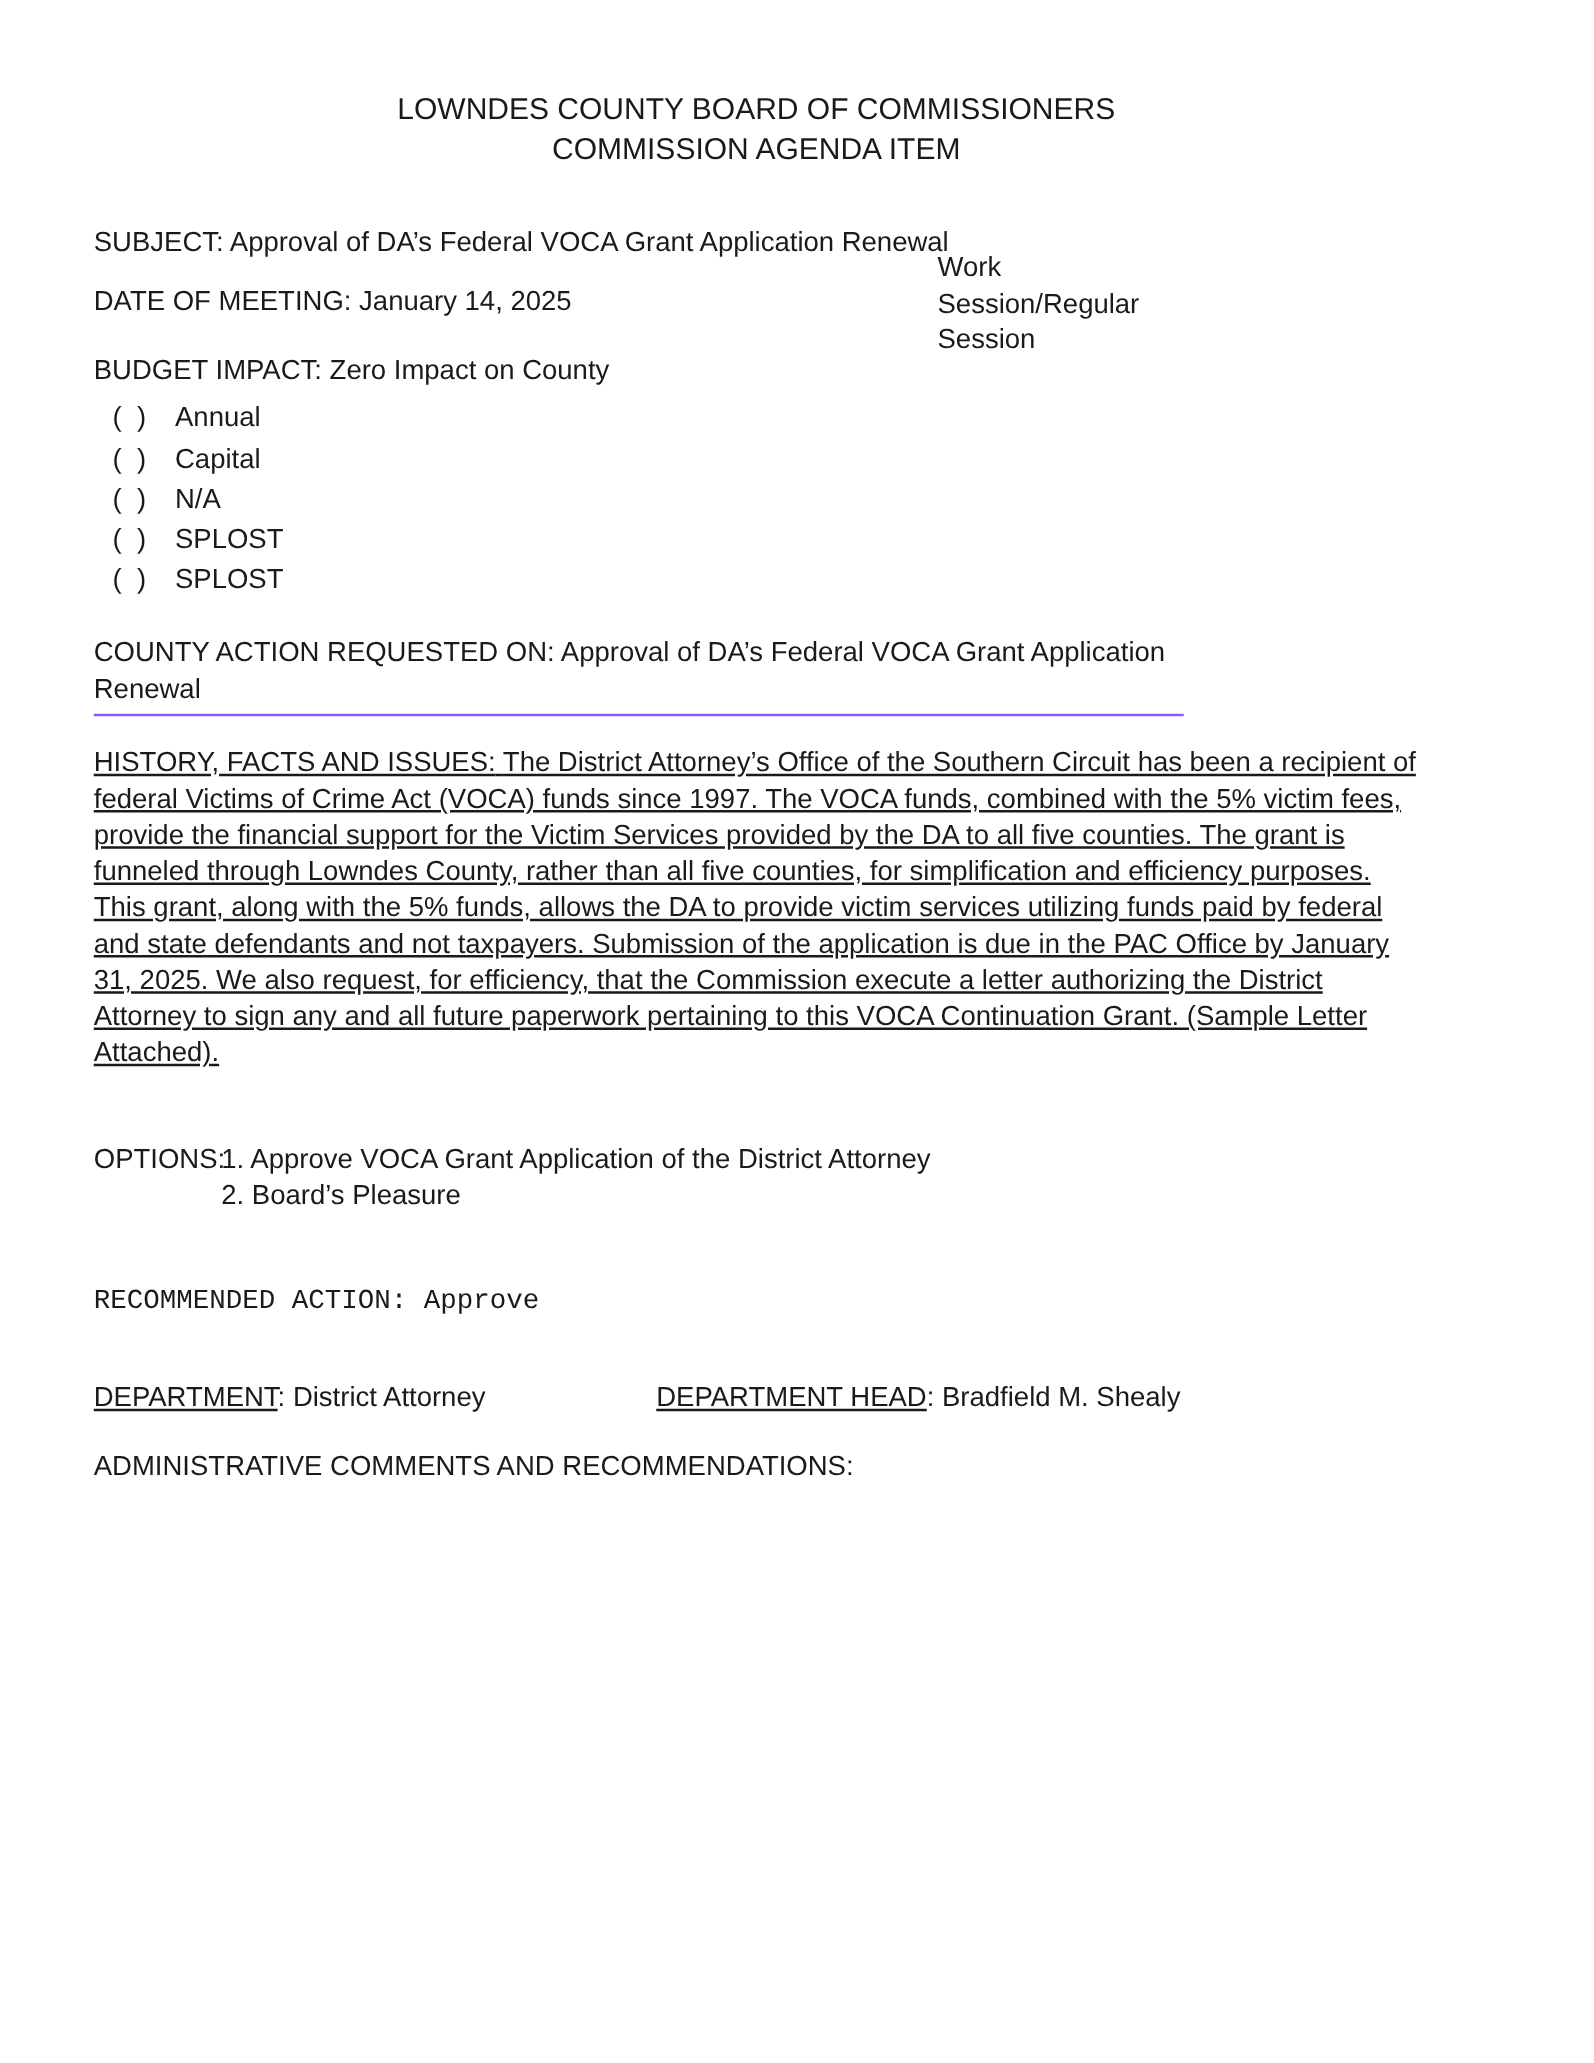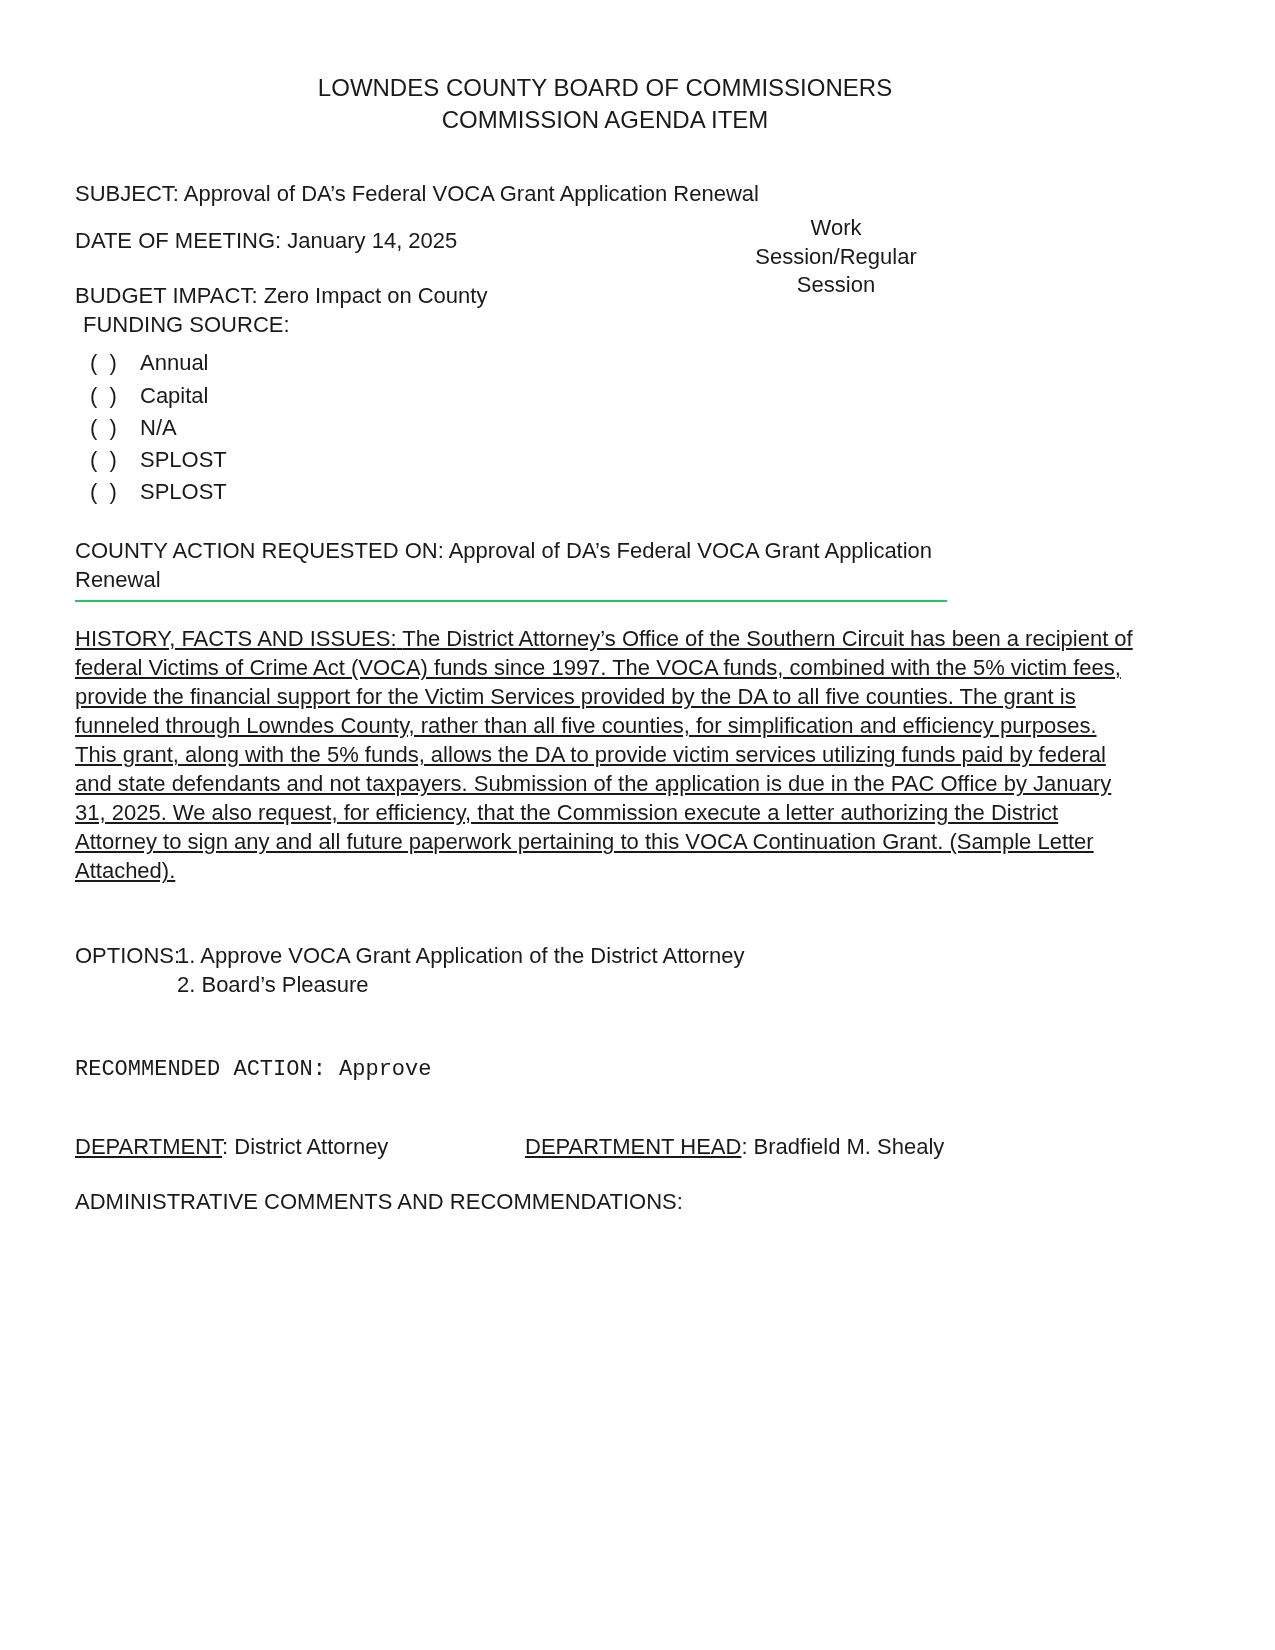--- a/index.html
+++ b/index.html
@@ -25,41 +25,40 @@
     text-align: center;
     font-size: 24px;
     line-height: 1.32;
     margin-bottom: 44px;
   }
   .line { margin: 0; }
   .subject-line { margin-bottom: 18px; }
   .session-block {
     position: absolute;
     left: 750px;
-    top: 214px;
+    top: 200px;
     width: 172px;
     line-height: 1.3;
-    text-align: center;
   }
   .date-line { margin-bottom: 26px; }
   .budget-block { margin-bottom: 8px; margin-top: 23px; }
   .funding-label { padding-left: 8px; }
   .funding-options { margin: 4px 0 28px 0; }
   .funding-row {
     display: flex;
     padding-left: 15px;
     line-height: 1.46;
   }
   .funding-checkbox {
     width: 50px;
     white-space: pre;
   }
   .county-action {
     width: 872px;
-    border-bottom: 2px solid #22c55e;
+    border-bottom: 2px solid #8b5cf6;
     padding-bottom: 6px;
     margin-bottom: 22px;
   }
   .history-block {
     width: 1060px;
     margin-bottom: 56px;
     text-decoration: underline;
   }
   .options-block {
     display: flex;
@@ -88,21 +87,20 @@
   </div>
 
   <div class="session-block">Work Session/Regular Session</div>
 
   <p class="line subject-line"><span class="lbl">SUBJECT:</span> <span>Approval of DA’s Federal VOCA Grant Application Renewal</span></p>
 
   <p class="line date-line"><span>DATE OF MEETING:</span> <span>January 14, 2025</span></p>
 
   <div class="budget-block">
     <p class="line"><span>BUDGET IMPACT:</span> <span>Zero Impact on County</span></p>
-    <p class="line funding-label">FUNDING SOURCE:</p>
   </div>
 
   <div class="funding-options">
     <div class="funding-row">
       <span class="funding-checkbox">(  )</span>
       <span>Annual</span>
     </div>
     <div class="funding-row">
       <span class="funding-checkbox">(  )</span>
       <span>Capital</span>

